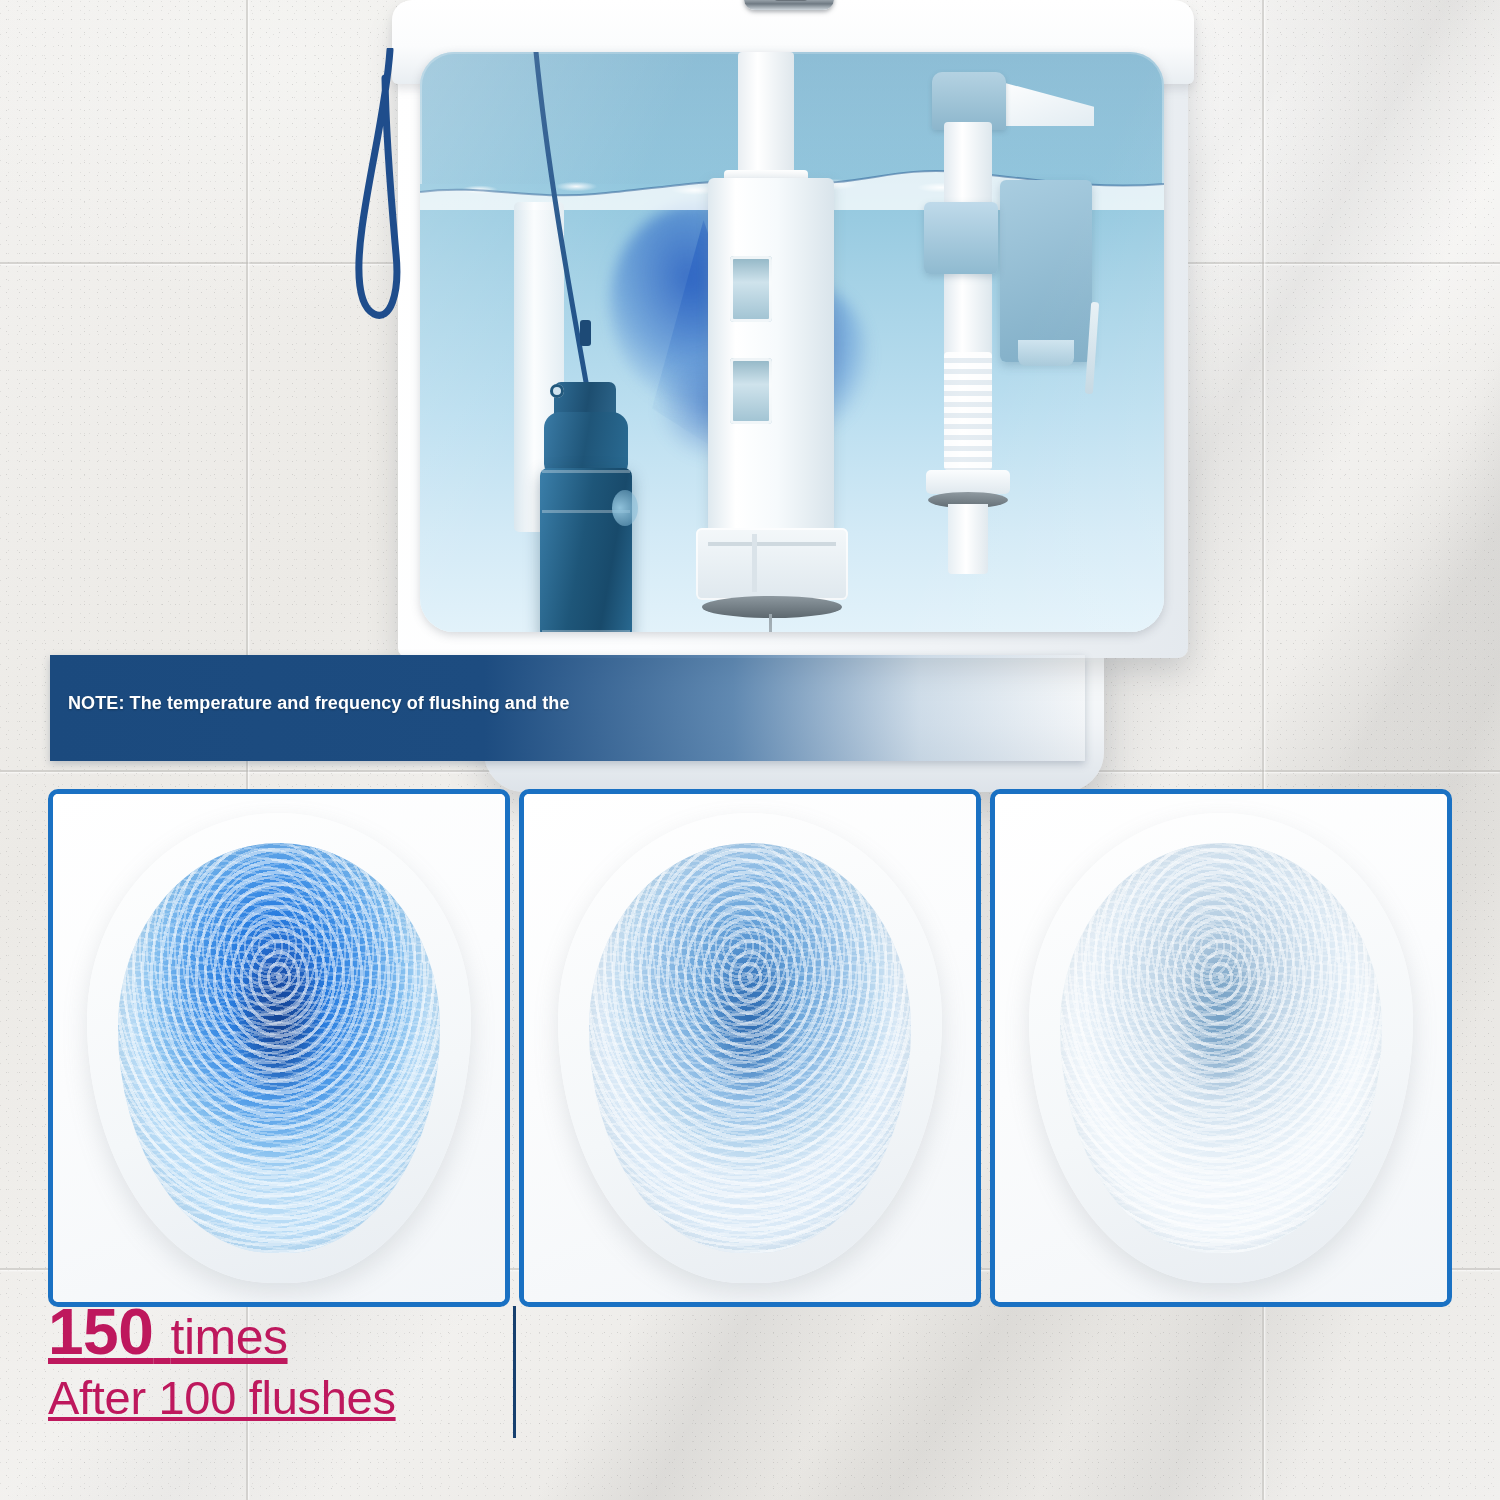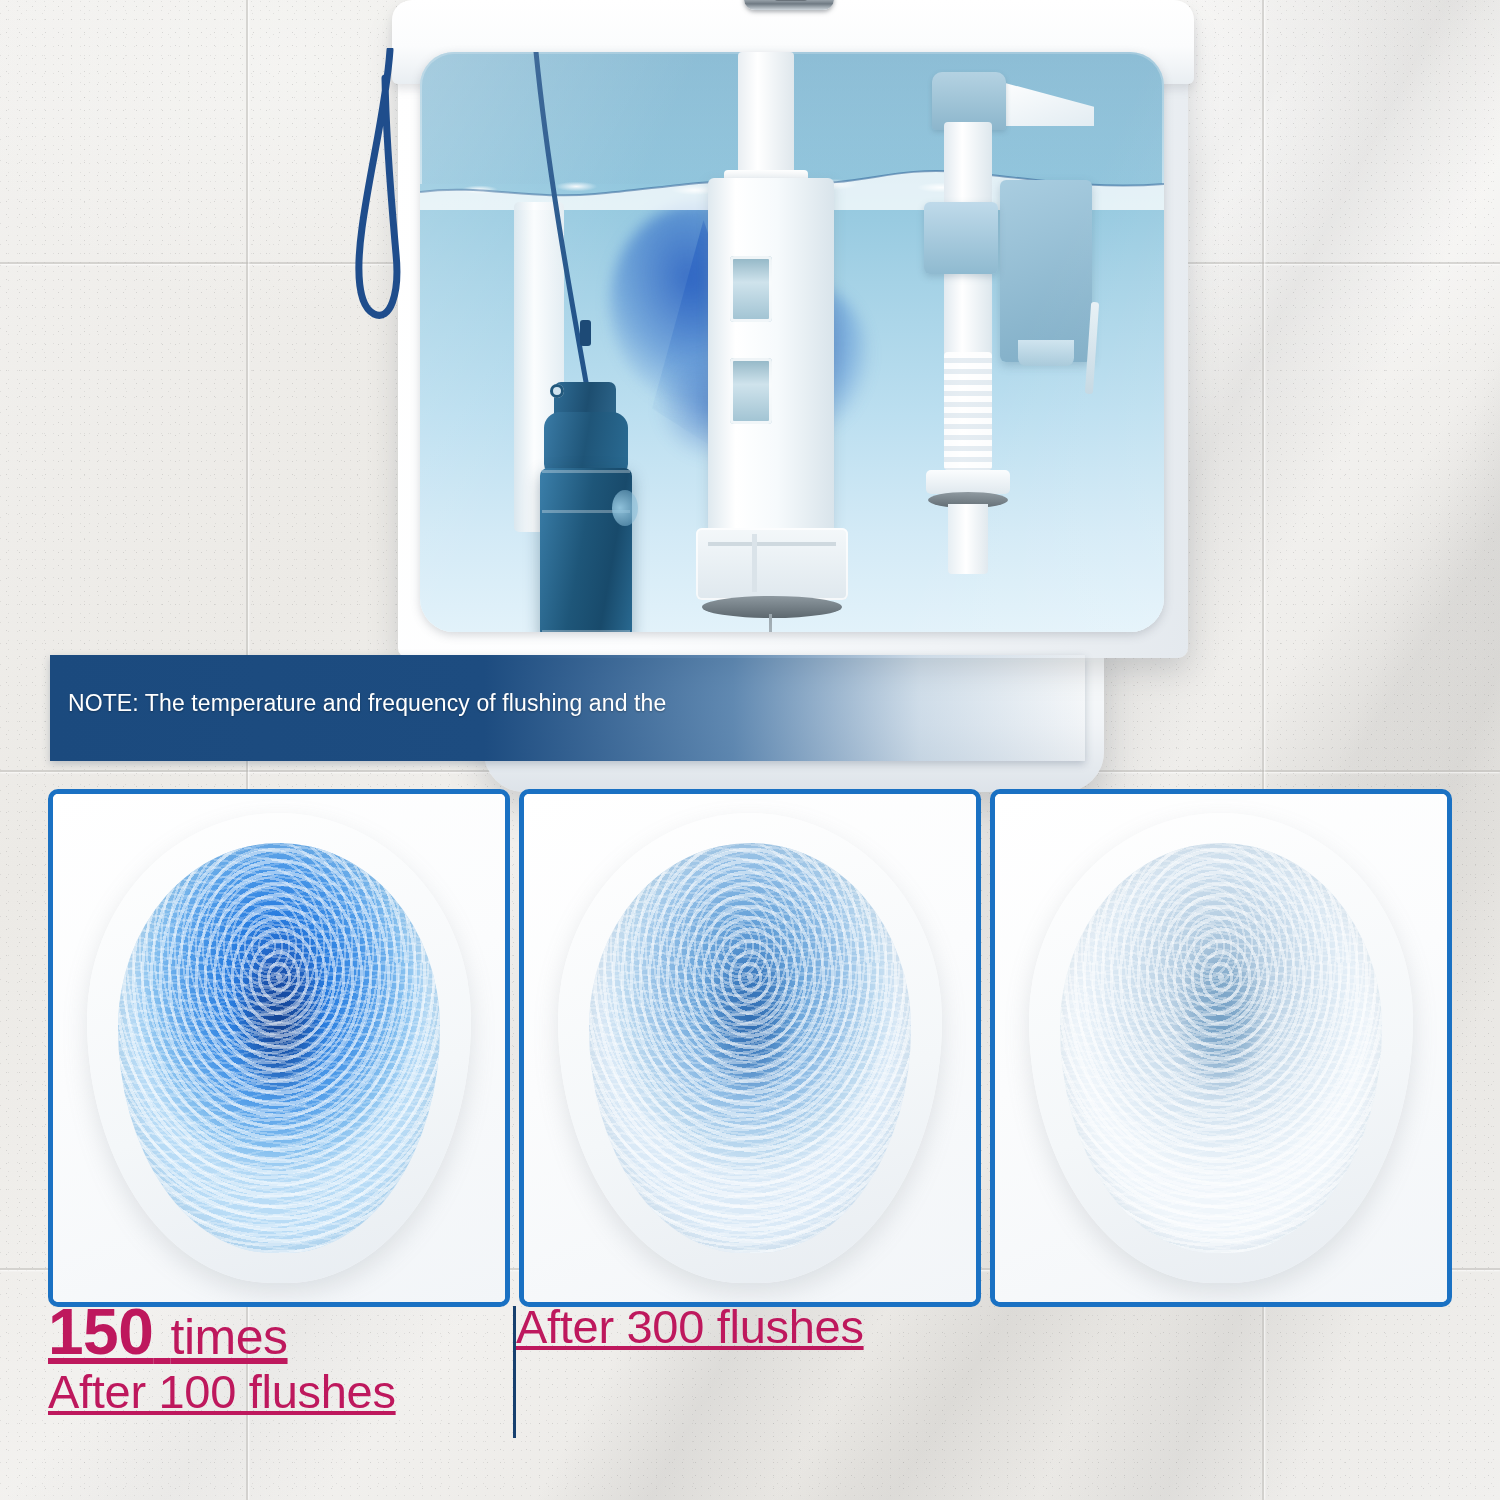--- a/index.html
+++ b/index.html
@@ -168,21 +168,21 @@
 
   
   .glass{position:absolute;inset:0;pointer-events:none;
     background:linear-gradient(115deg, rgba(255,255,255,.22) 0%, rgba(255,255,255,0) 28%, rgba(255,255,255,0) 72%, rgba(255,255,255,.16) 100%);}
 
   
   .note{position:absolute;left:50px;top:655px;width:1035px;height:106px;
     background:linear-gradient(90deg,#1b4a7e 0%,#1d4c80 42%,rgba(40,95,150,.72) 66%,rgba(120,160,195,.30) 84%,rgba(210,225,238,0) 100%);
     box-shadow:0 3px 8px rgba(60,80,105,.28);
     display:flex;flex-direction:column;justify-content:center;}
-  .note-l1,.note-l2{color:#ffffff;font-size:23px;font-weight:normal;letter-spacing:.1px;
+  .note-l1,.note-l2{color:#ffffff;font-size:18px;font-weight:bold;letter-spacing:.1px;
     text-shadow:0 1px 2px rgba(0,0,0,.30);white-space:nowrap;}
   .note-l1{margin:0 0 9px 18px;}
   .note-l2{margin:0 0 0 98px;}
 
   
   .panels{position:absolute;left:48px;top:789px;width:1404px;height:508px;
     display:flex;justify-content:space-between;}
   .panel{position:relative;width:452px;height:508px;border:5px solid #1a71c3;border-radius:10px;
     background:#fdfefe;overflow:hidden;}
   .bowl-scene{position:absolute;inset:0;
@@ -211,21 +211,21 @@
       radial-gradient(circle 3px at 58% 64%, rgba(255,255,255,.8), rgba(255,255,255,0)),
       radial-gradient(circle 2px at 44% 52%, rgba(255,255,255,.9), rgba(255,255,255,0));}
   .vortex{position:absolute;left:50%;top:26%;transform:translateX(-50%);
     width:92px;height:150px;border-radius:50%;filter:blur(5px);}
 
   
   .captions{position:absolute;left:48px;top:1300px;width:1404px;height:175px;display:flex;}
   .cap{width:468px;position:relative;text-align:left;color:#be185d;text-decoration:underline;}
   .cap .big{font-size:64px;font-weight:bold;line-height:1.02;letter-spacing:-.5px;}
   .cap .big .unit{font-size:50px;font-weight:normal;}
-  .cap .sub{font-size:47px;line-height:1.15;margin-top:0;letter-spacing:-.3px;}
+  .cap .sub{font-size:47px;line-height:1.15;margin-top:6px;letter-spacing:-.3px;}
   .cap-div{position:absolute;right:0;top:6px;width:3px;height:132px;background:#17406f;}
 </style>
 </head>
 <body>
 
 <div id="stage">
 
   <div class="wall"></div>
   <div class="wall-shadows"></div>
   <div class="wall-grain"></div>
@@ -347,17 +347,16 @@
   <div class="captions">
     <div class="cap">
       <div class="big">
         <span>150</span>
         <span class="unit">times</span>
       </div>
       <div class="sub">After 100 flushes</div>
       <div class="cap-div"></div>
     </div>
     <div class="cap">
-      <div class="sub">After 300 flushes</div>
     </div>
   </div>
 
 </div>
 
 </body></html>

